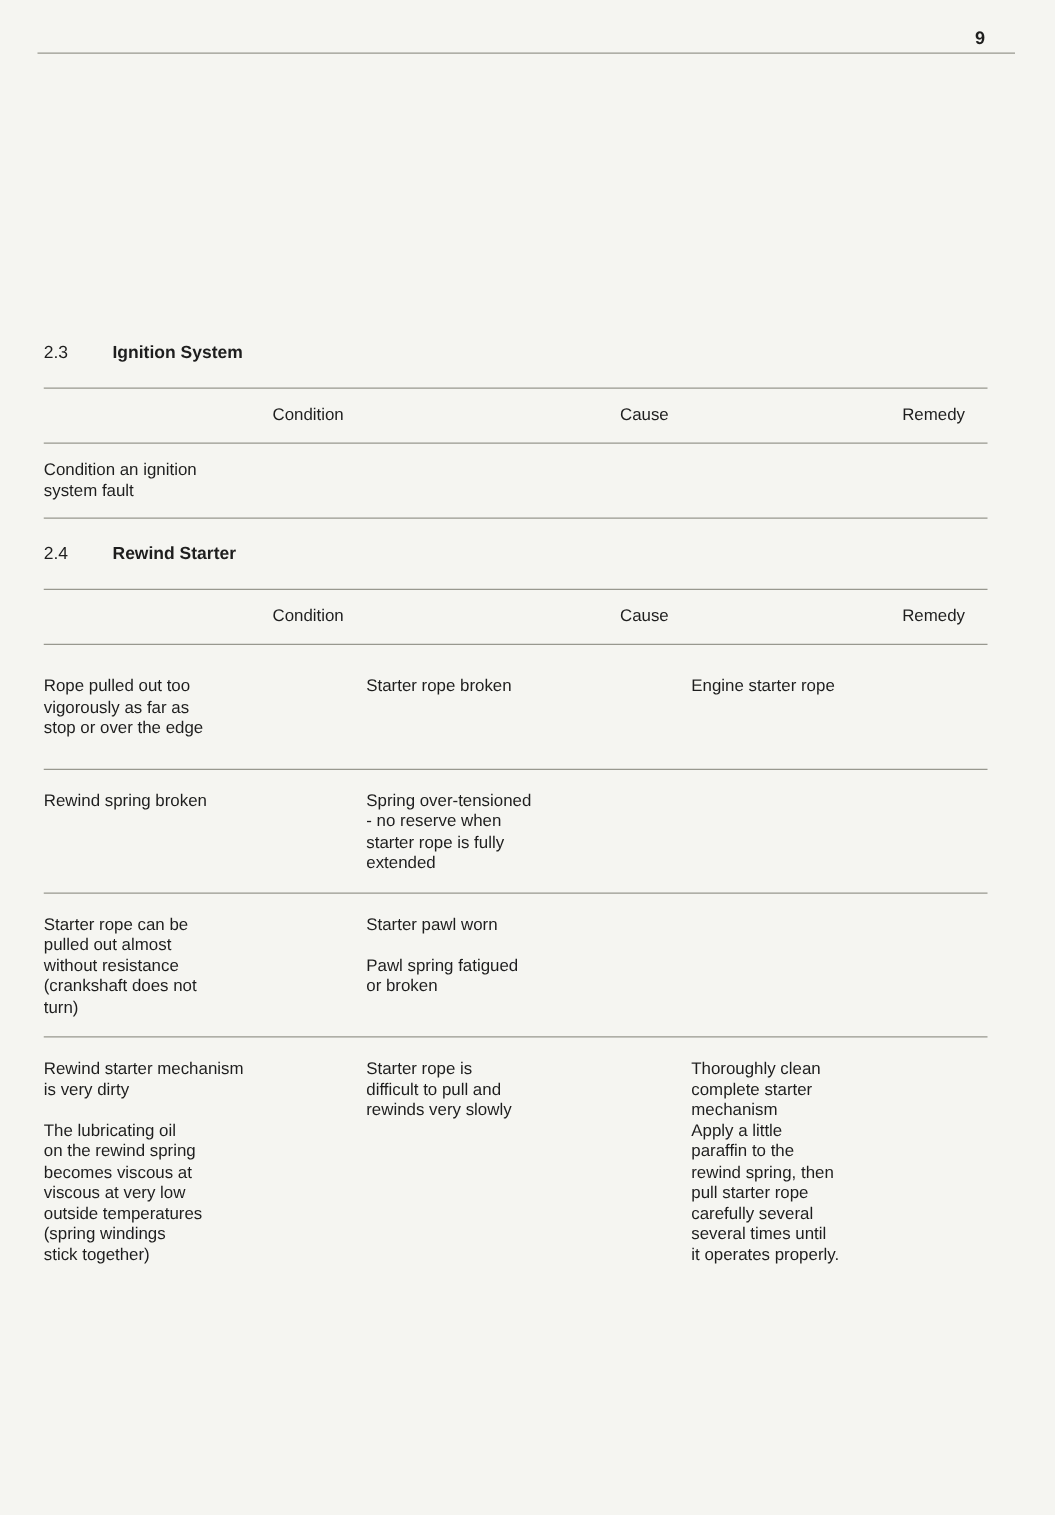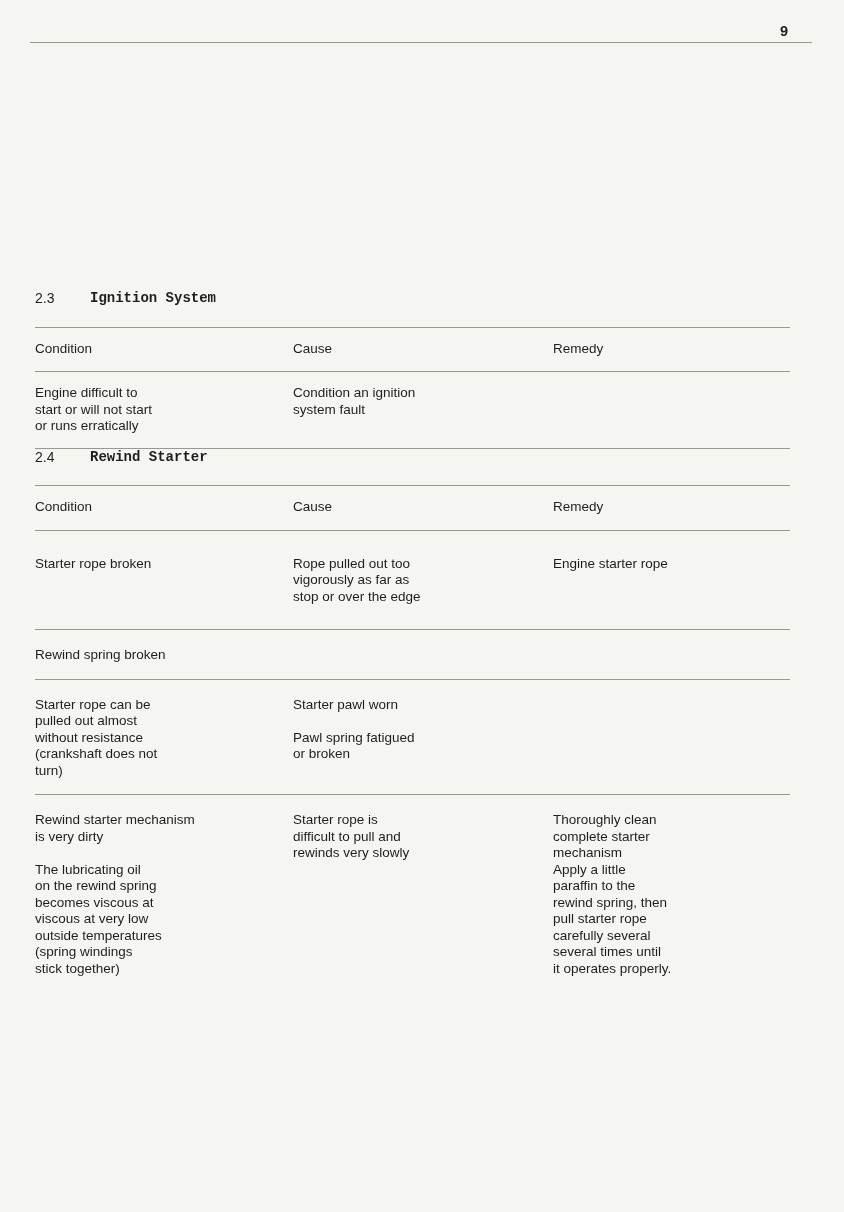--- a/index.html
+++ b/index.html
@@ -15,31 +15,31 @@
   }
   .page-number {
     position:absolute; top:23px; left:780px;
     font-size:14.5px; font-weight:bold;
   }
   .top-rule {
     position:absolute; top:42px; left:30px; width:782px;
     height:0; border-top:1px solid #98988f;
   }
   .content {
-    position:absolute; top:290px; left:35px; width:755px;
+    position:absolute; top:273px; left:35px; width:755px;
   }
   .rule { border-top:1px solid #98988f; height:0; }
   .section-heading { display:flex; font-size:14px; margin-bottom:20px; }
   .section-number { width:55px; flex:0 0 55px; }
-  .section-title { font-weight:bold;font-family:Liberation Mono, monospace; }
+  .section-title { font-weight:bold; }
   .grid { display:grid; grid-template-columns:258px 260px 237px; }
   .cell { white-space:pre-line; padding-right:18px; }
-  .table-head .cell { padding-top:13px; padding-bottom:14px; }
+  .table-head .cell { padding-top:13px; padding-bottom:14px;text-align:right; }
   .row { padding:13px 0 13px; }
-  .section-rewind { }
+  .section-rewind { margin-top:19px; }
   .section-rewind .row { padding:17px 0 15px; }
   .section-rewind .row-first { padding:25px 0 24px; }
 </style>
 </head>
 <body>
 
 <div class="page">
 
   <span class="page-number">9</span>
   <div class="top-rule"></div>
@@ -52,53 +52,54 @@
         <span class="section-title">Ignition System</span>
       </div>
       <div class="rule"></div>
       <div class="grid table-head">
         <div class="cell">Condition</div>
         <div class="cell">Cause</div>
         <div class="cell">Remedy</div>
       </div>
       <div class="rule"></div>
       <div class="grid row">
-        <div class="cell">Engine difficult to
-start or will not start
-or runs erratically</div>
         <div class="cell">Condition an ignition
 system fault</div>
       </div>
       <div class="rule"></div>
     </section>
 
     <section class="section section-rewind">
       <div class="section-heading">
         <span class="section-number">2.4</span>
         <span class="section-title">Rewind Starter</span>
       </div>
       <div class="rule"></div>
       <div class="grid table-head">
         <div class="cell">Condition</div>
         <div class="cell">Cause</div>
         <div class="cell">Remedy</div>
       </div>
       <div class="rule"></div>
 
       <div class="grid row row-first">
-        <div class="cell">Starter rope broken</div>
         <div class="cell">Rope pulled out too
 vigorously as far as
 stop or over the edge</div>
+        <div class="cell">Starter rope broken</div>
         <div class="cell">Engine starter rope</div>
       </div>
       <div class="rule"></div>
 
       <div class="grid row">
         <div class="cell">Rewind spring broken</div>
+        <div class="cell">Spring over-tensioned
+- no reserve when
+starter rope is fully
+extended</div>
       </div>
       <div class="rule"></div>
 
       <div class="grid row">
         <div class="cell">Starter rope can be
 pulled out almost
 without resistance
 (crankshaft does not
 turn)</div>
         <div class="cell">Starter pawl worn

